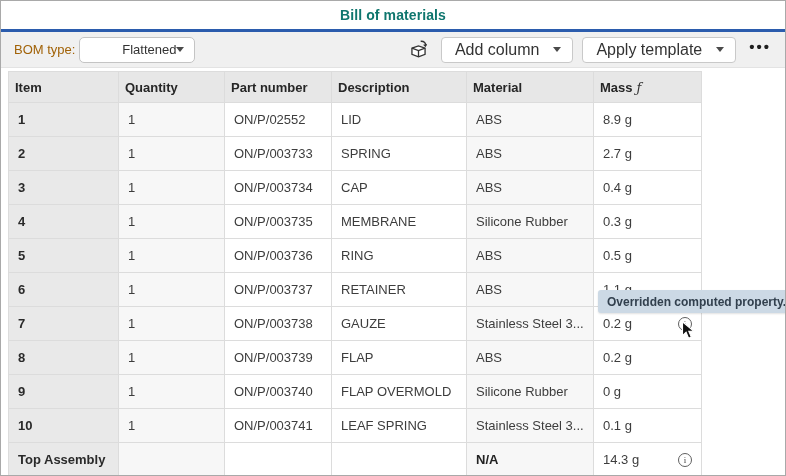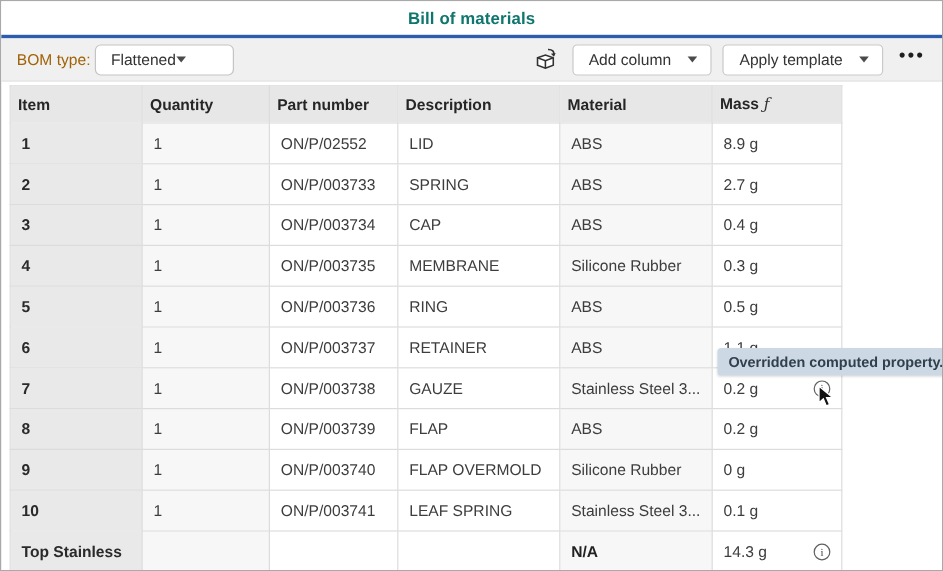--- a/index.html
+++ b/index.html
@@ -35,35 +35,35 @@
     display: flex; align-items: center;
     padding: 0 10px 0 13px;
     border-bottom: 1px solid #e3e3e3;
   }
   .bom-type-label { font-size: 13px; color: #a16207; margin-right: 4px; }
   .select-box {
     height: 26px; width: 116px;
     background: #fff;
     border: 1px solid #c4c4c4;
     border-radius: 5px;
-    display: flex; align-items: center; justify-content: flex-start;
+    display: flex; align-items: center; justify-content: flex-end;
     padding: 0 10px 0 12px;
     font-size: 13px; color: #333;
     cursor: pointer;
   }
   .toolbar-right { margin-left: auto; display: flex; align-items: center; gap: 9px; }
   .tool-icon-btn { width: 22px; height: 22px; display: flex; align-items: center; justify-content: center; cursor: pointer; margin-right: 2px; }
   .btn {
     height: 26px;
     background: #fff;
     border: 1px solid #c9c9c9;
     border-radius: 4px;
     display: flex; align-items: center;
     padding: 0 11px 0 13px;
-    font-size: 13px; color: #333;
+    font-size: 16px; color: #333;
     cursor: pointer;
     gap: 14px;
   }
   .caret {
     width: 0; height: 0;
     border-left: 4px solid transparent;
     border-right: 4px solid transparent;
     border-top: 5px solid #4a4a4a;
     display: inline-block;
   }
@@ -279,21 +279,21 @@
         </tr>
         <tr>
           <td class="c-item">10</td>
           <td class="c-qty">1</td>
           <td class="c-part">ON/P/003741</td>
           <td class="c-desc">LEAF SPRING</td>
           <td class="c-mat">Stainless Steel 3...</td>
           <td class="c-mass">0.1 g</td>
         </tr>
         <tr>
-          <td class="c-item">Top Stainless</td>
+          <td class="c-item">Top Assembly</td>
           <td class="c-qty"></td>
           <td class="c-part"></td>
           <td class="c-desc"></td>
           <td class="c-mat bold-val">N/A</td>
           <td class="c-mass">
             <div class="mass-flex">
               <span class="bold-val">14.3 g</span>
               <span class="info-icon">i</span>
             </div>
           </td>

